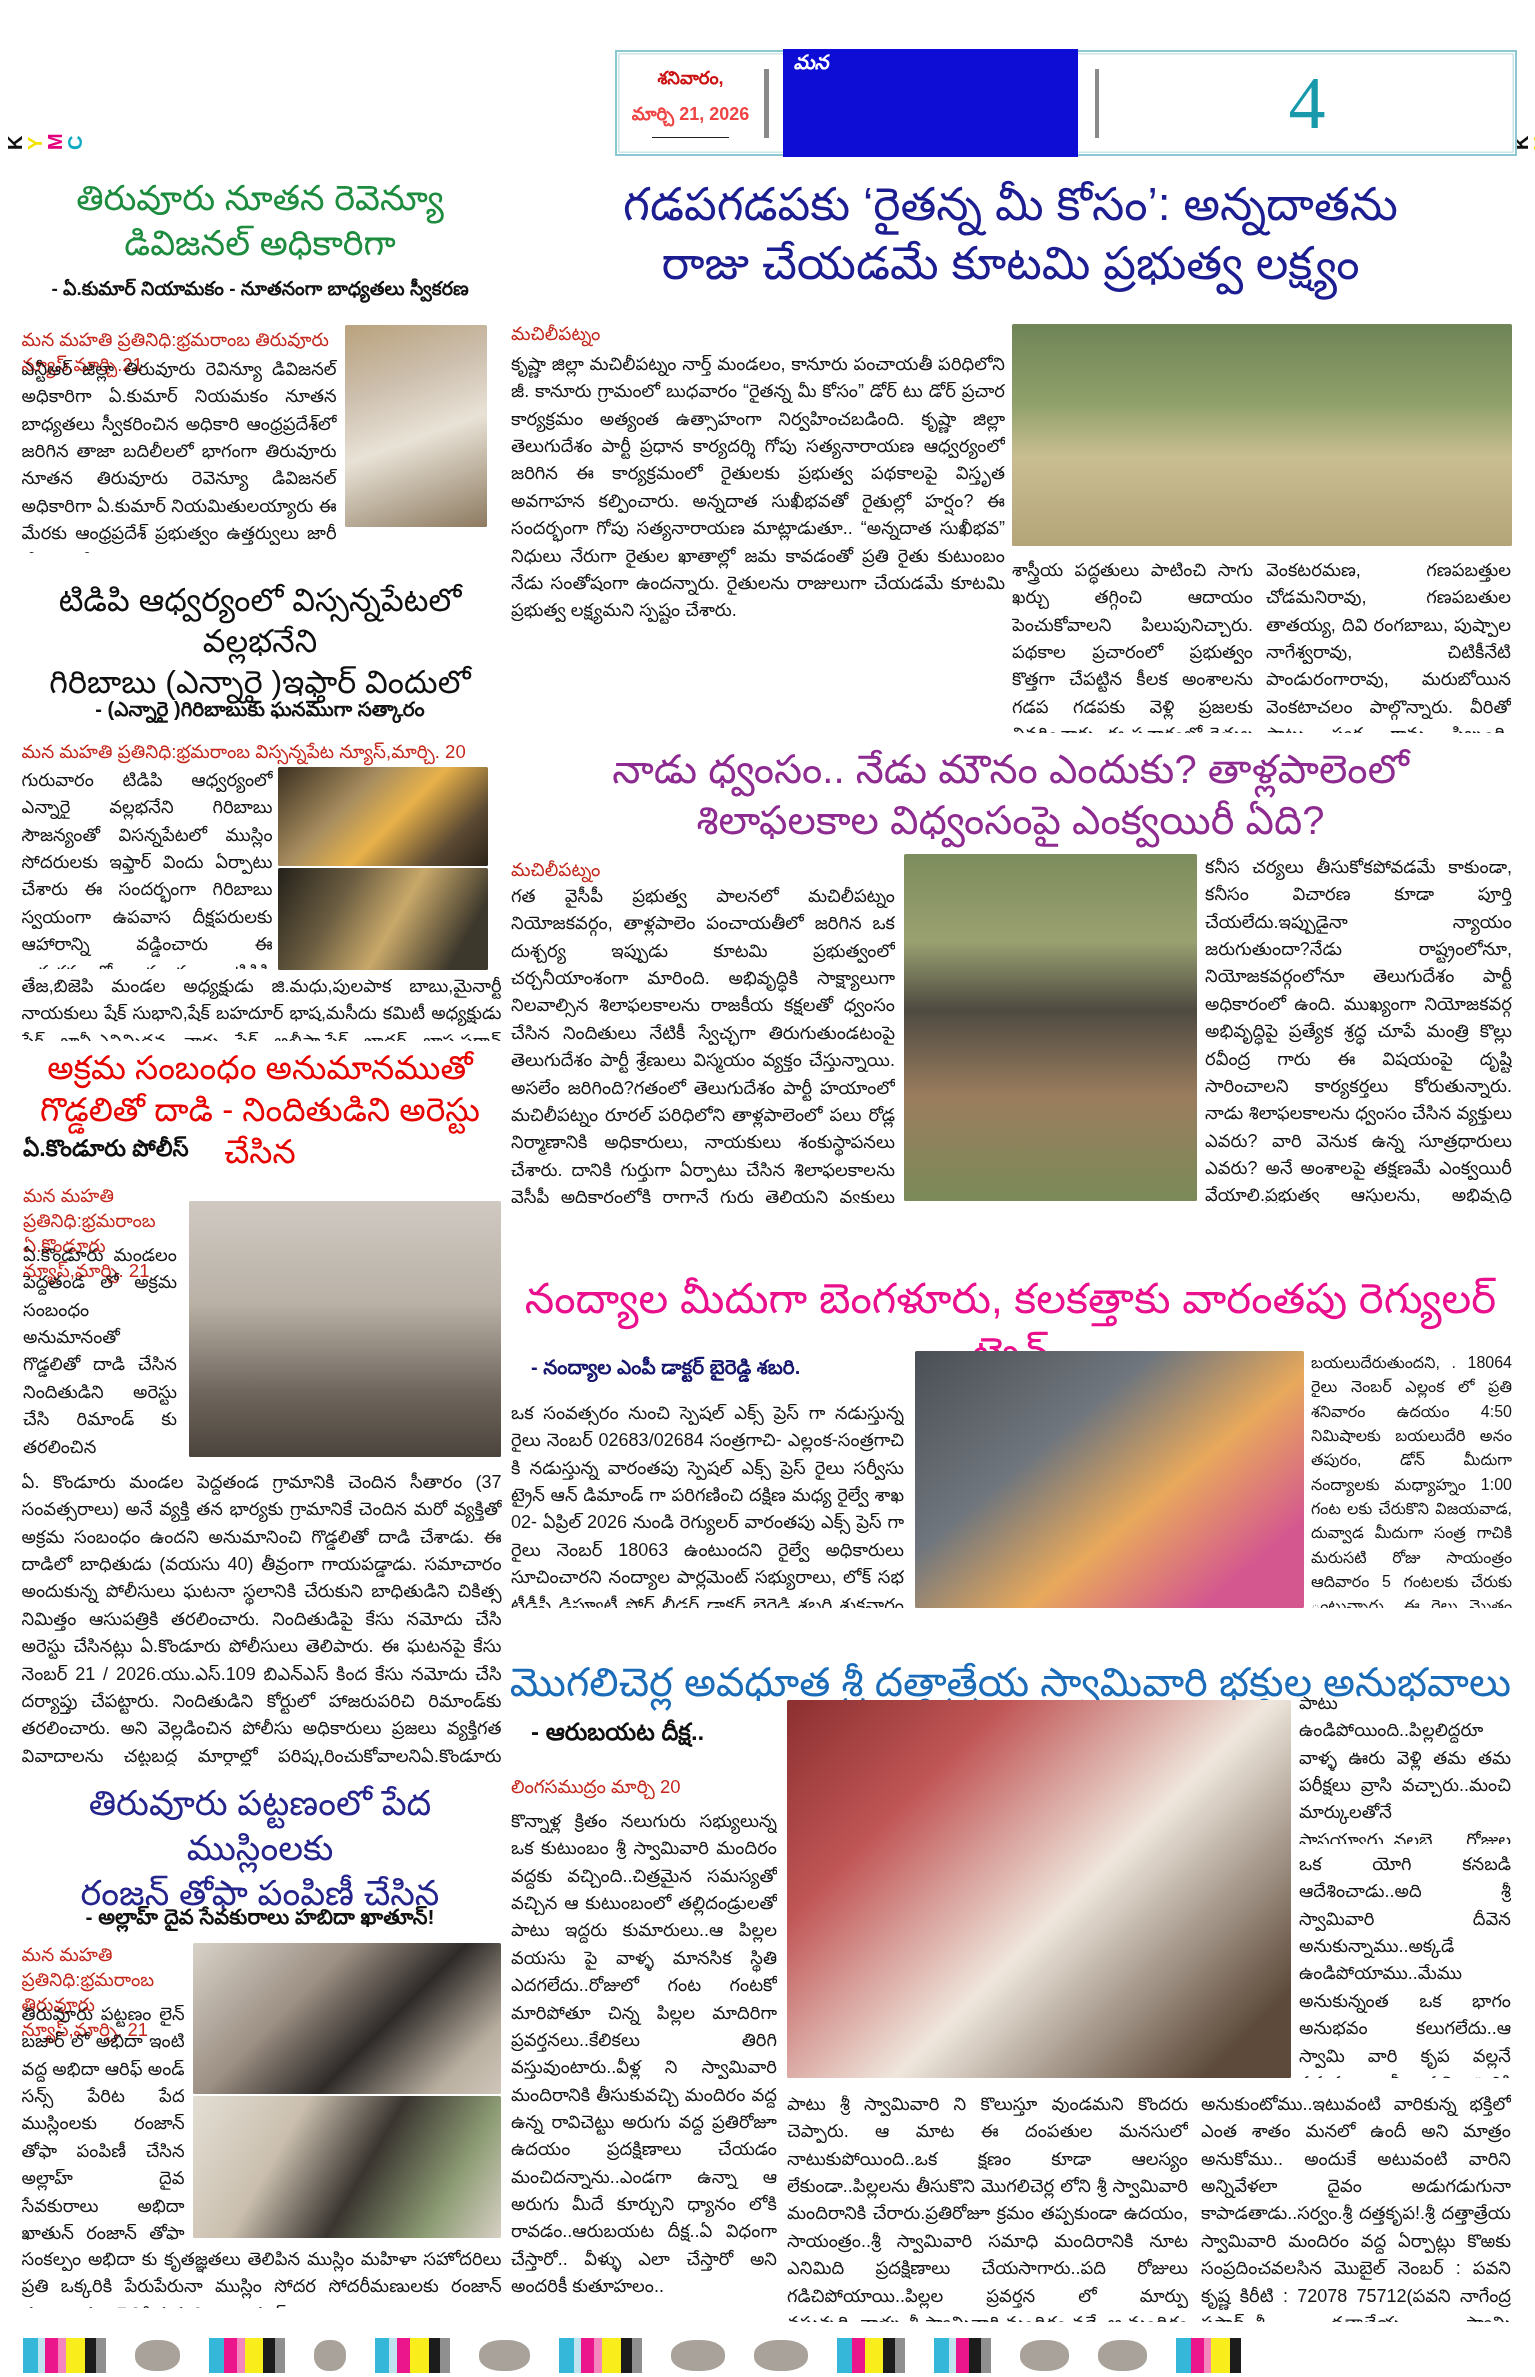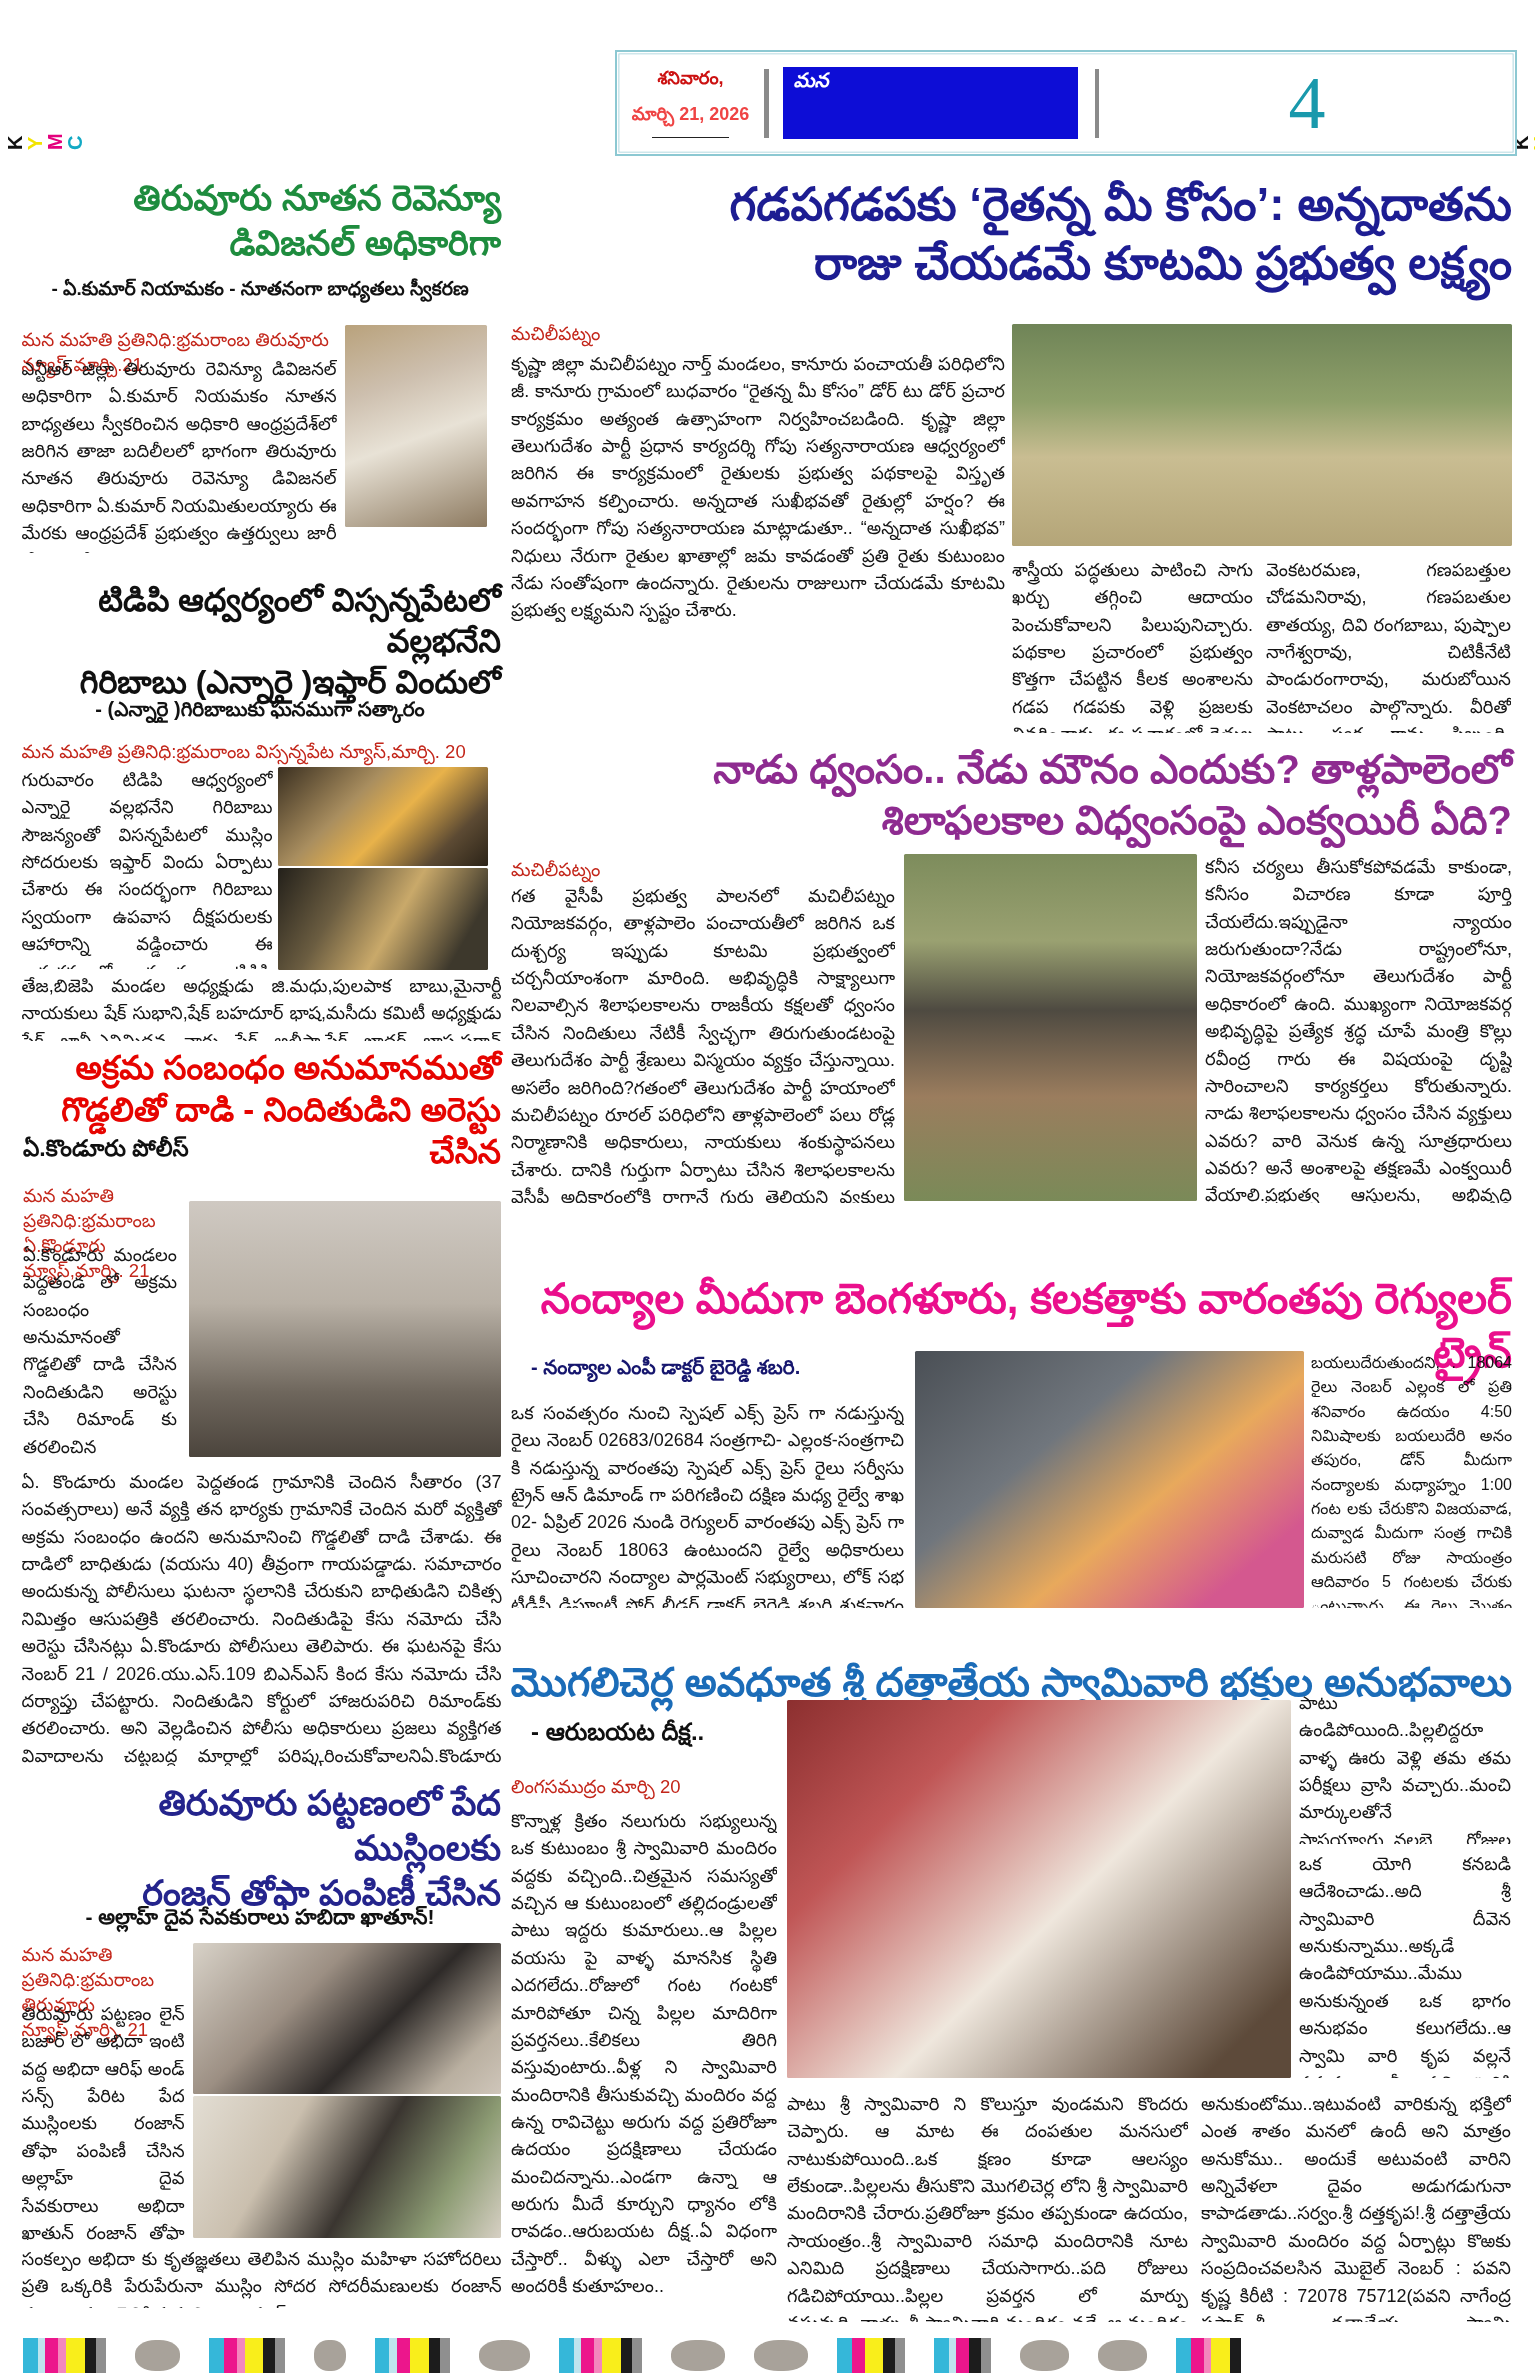--- a/index.html
+++ b/index.html
@@ -1,19 +1,19 @@
 <!DOCTYPE html>
 <html style="font-size:12.3px"><head>
 <meta charset="utf-8">
 <style>
   html,body{margin:0;padding:0;background:#ffffff;}
   .page{position:relative;width:1535px;height:2377px;background:#ffffff;overflow:hidden;
         font-family:"Liberation Sans","DejaVu Sans",sans-serif;}
   .abs{position:absolute;}
-  .hl{font-weight:bold;text-align:right;white-space:pre-line;line-height:1.28;}
+  .hl{font-weight:normal;text-align:center;white-space:pre-line;line-height:1.28;}
   .body{font-size:18px;line-height:1.52;text-align:justify;color:#141414;overflow:hidden;white-space:normal;}
   .dateline{color:#c3261a;font-weight:normal;font-size:18.5px;line-height:1.35;}
   .byline{font-weight:bold;color:#121212;text-align:center;}
   .photo{border-radius:1.5px;overflow:hidden;}
   .ph-desk{background:linear-gradient(160deg,#b9a27c 0%,#cdbfae 30%,#e8e2d6 55%,#8d7a60 100%);}
   .ph-night1{background:linear-gradient(135deg,#3a2f20 0%,#a98e5f 35%,#e8b24a 55%,#5c4a33 80%,#2c2418 100%);}
   .ph-night2{background:linear-gradient(120deg,#23201a 0%,#6b5d41 30%,#c9a96a 55%,#3d382c 85%);}
   .ph-field{background:linear-gradient(180deg,#6f8457 0%,#8fa06a 35%,#c9bd92 60%,#b4a578 100%);}
   .ph-police{background:linear-gradient(180deg,#cfc9c2 0%,#b9b1a6 40%,#6e665c 75%,#4b443c 100%);}
   .ph-stone{background:linear-gradient(180deg,#7d8c5c 0%,#9aa171 25%,#4e4a41 45%,#9b7d5e 70%,#7a8a58 100%);}
@@ -50,21 +50,21 @@
   </div>
 
 
   <div class="abs" style="left:615px;top:50px;width:898px;height:102px;border:2.3px solid #8cc8d2;box-shadow:inset 0 0 0 1.5px #ffffff, inset 0 0 0 2.3px #9ccdd6;display:flex;align-items:center;">
     <div style="width:147px;text-align:center;">
       <div style="color:#cc1111;font-weight:bold;font-size:18px;">శనివారం,</div>
       <div style="color:#ef4444;font-weight:bold;font-size:18px;margin-top:11px;">మార్చి 21, 2026</div>
       <div style="width:77px;height:1.5px;background:#222;margin:7.7px auto 0;"></div>
     </div>
     <div class="vdiv" style="height:69px;"></div>
-    <div style="width:295px;height:72px;background:#0d0dd6;margin-left:14px;position:relative;">
+    <div style="width:295px;height:108px;background:#0d0dd6;margin-left:14px;position:relative;">
       <div style="position:absolute;left:10.8px;top:1.5px;color:#fff;font-style:italic;font-weight:bold;font-size:20px;">మన</div>
     </div>
     <div class="vdiv" style="height:69px;margin-left:17px;"></div>
     <div style="flex:1;text-align:center;color:#1999ac;font-size:74px;font-weight:400;font-family:'Liberation Serif','DejaVu Serif',serif;">4</div>
   </div>
 
   <div class="abs hl" style="left:509px;top:175px;width:1003px;font-size:46px;color:#1d1d92;">గడపగడపకు ‘రైతన్న మీ కోసం’: అన్నదాతను
 రాజు చేయడమే కూటమి ప్రభుత్వ లక్ష్యం</div>
 
   <div class="abs hl" style="left:19px;top:176px;width:482px;font-size:35px;color:#1e8c3e;">తిరువూరు నూతన రెవెన్యూ

